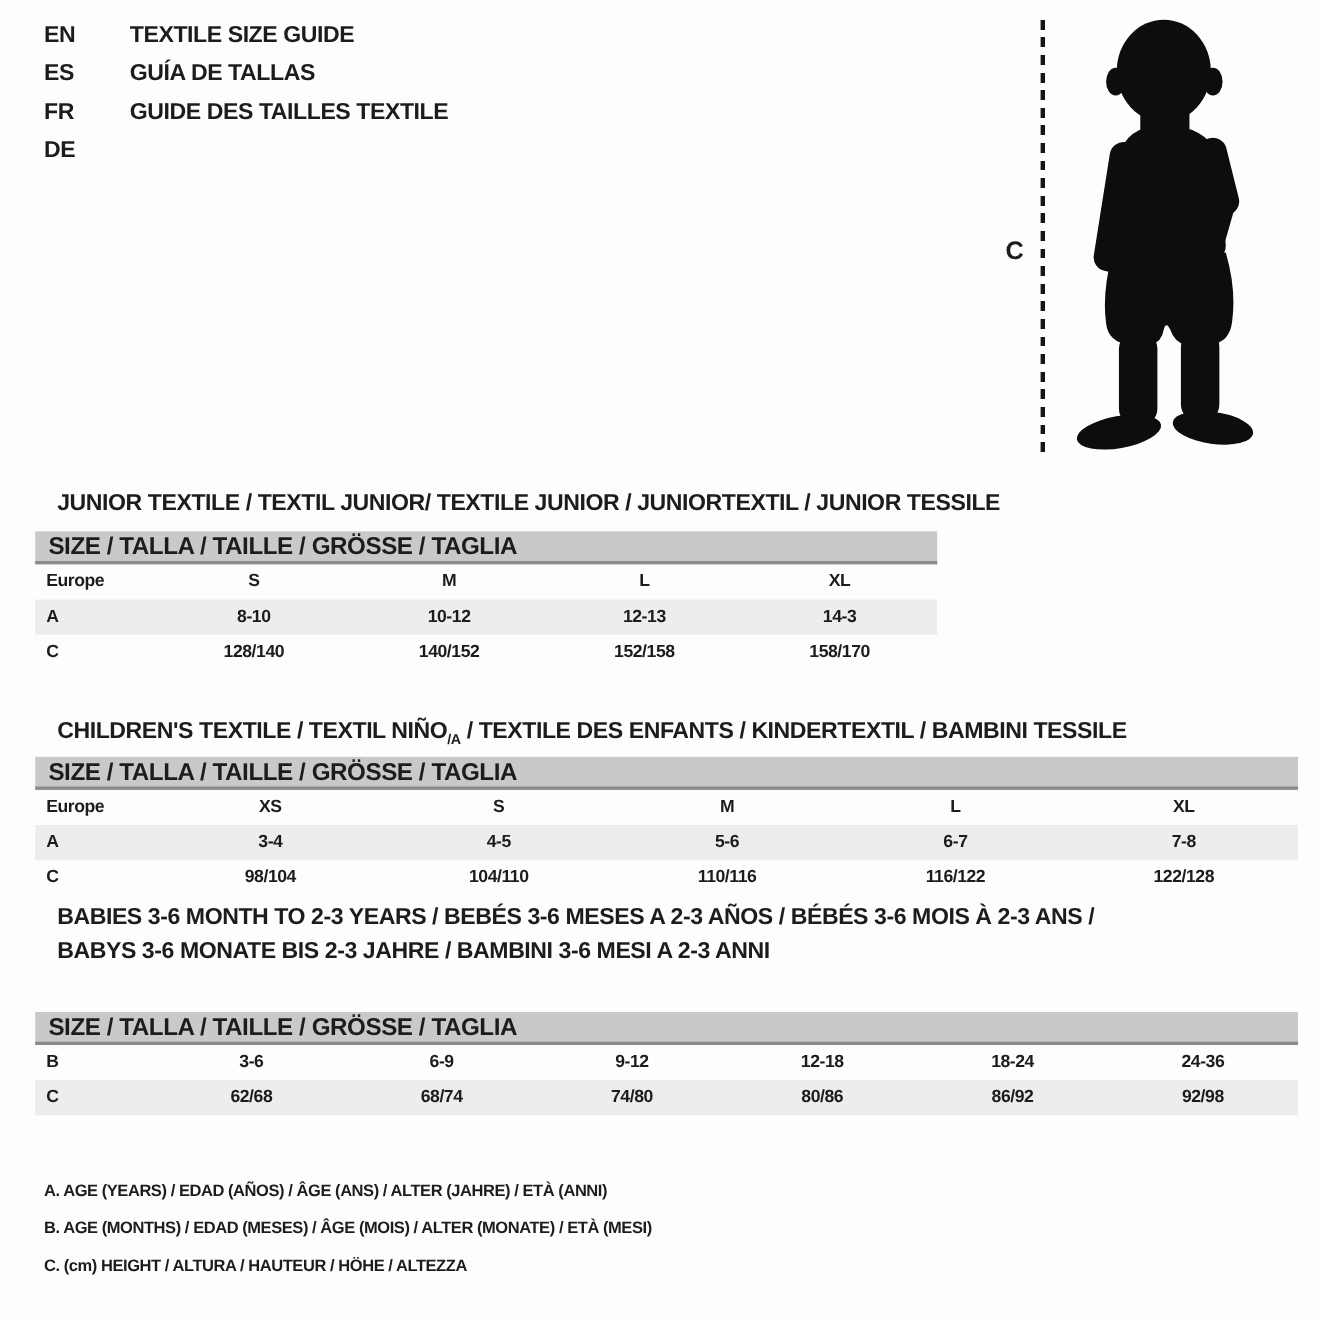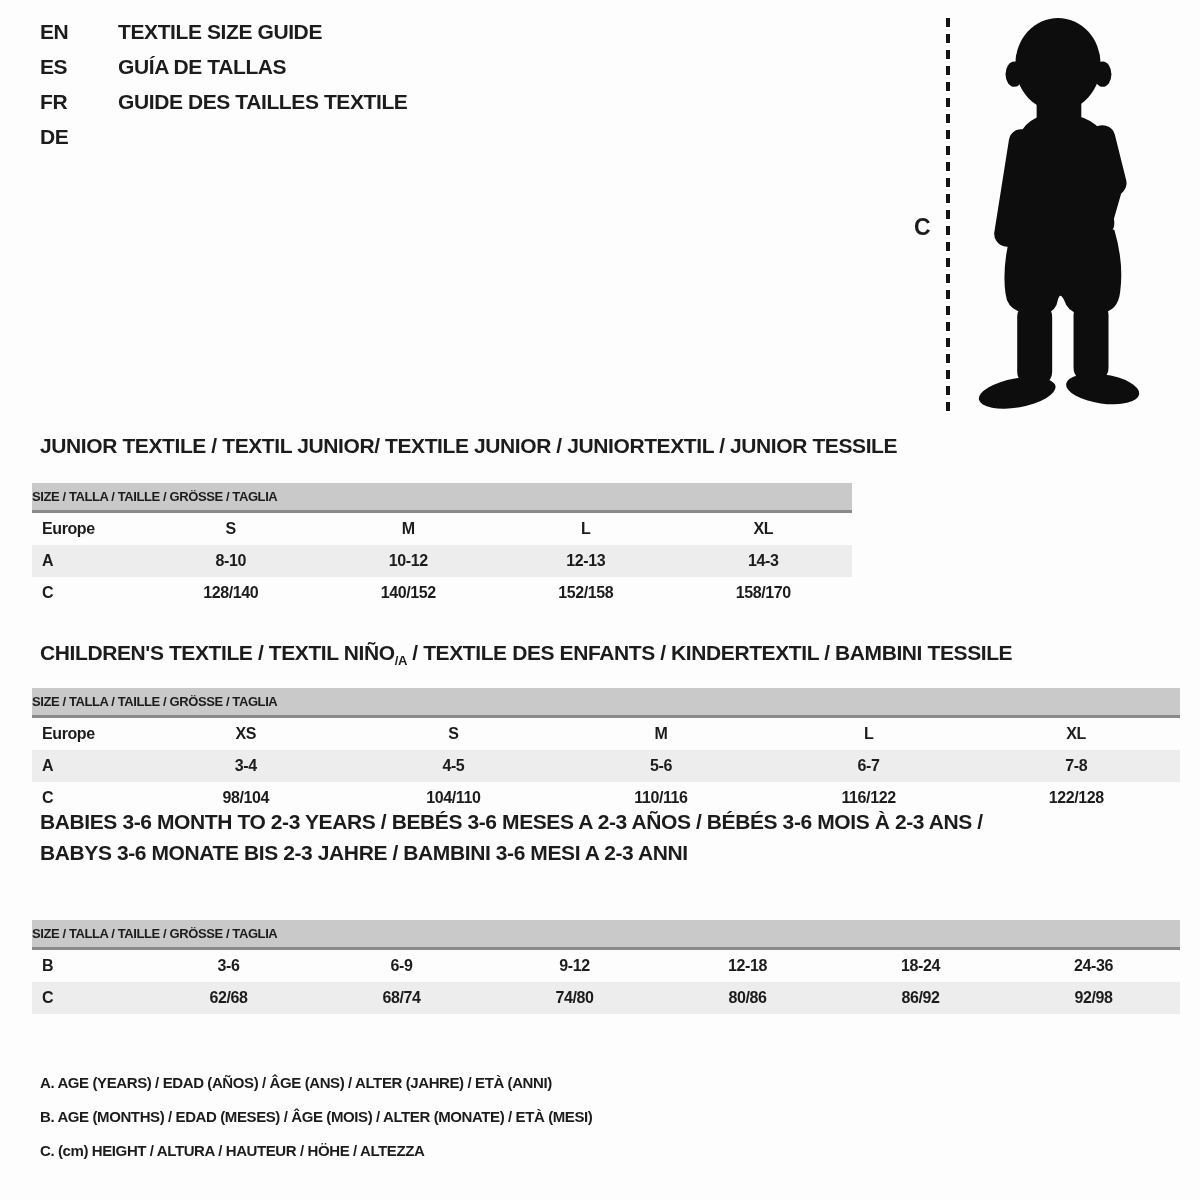--- a/index.html
+++ b/index.html
@@ -20,29 +20,29 @@
   .lang-row{display:flex;height:35px;align-items:center;font-size:21px;}
   .lang-code{width:78px;}
   
   .dash-line{
     position:absolute;left:946px;top:18px;width:4px;height:398px;
     background:repeating-linear-gradient(to bottom,#141414 0 9px,transparent 9px 16px);
   }
   .c-label{position:absolute;left:914px;top:214px;font-size:23px;}
   .figure-svg{position:absolute;left:960px;top:14px;width:196px;height:408px;}
   
-  .sec-head{position:absolute;left:40px;margin:0;font-size:21px;line-height:24px;font-weight:bold;}
+  .sec-head{position:absolute;left:40px;margin:12px;font-size:21px;line-height:24px;font-weight:bold;}
   .sec-head .sub{font-size:13px;vertical-align:sub;}
   .two-line{line-height:31px;}
   
   .size-table{position:absolute;left:32px;}
   .size-bar{
     height:27px;line-height:27px;background:var(--header_bg);
     border-bottom:3px solid var(--header_border);
-    padding-left:0;font-size:13px;box-sizing:content-box;
+    padding-left:12px;font-size:22px;box-sizing:content-box;
   }
   .trow{display:flex;height:32px;align-items:center;font-size:16px;}
   .trow .label{width:110px;padding-left:10px;box-sizing:border-box;}
   .trow .cell{flex:1;text-align:center;}
   .shaded{background:var(--row_alt_bg);}
   
   .legend{position:absolute;left:40px;top:1066px;font-size:15px;line-height:34px;}
 </style>
 </head>
 <body>

